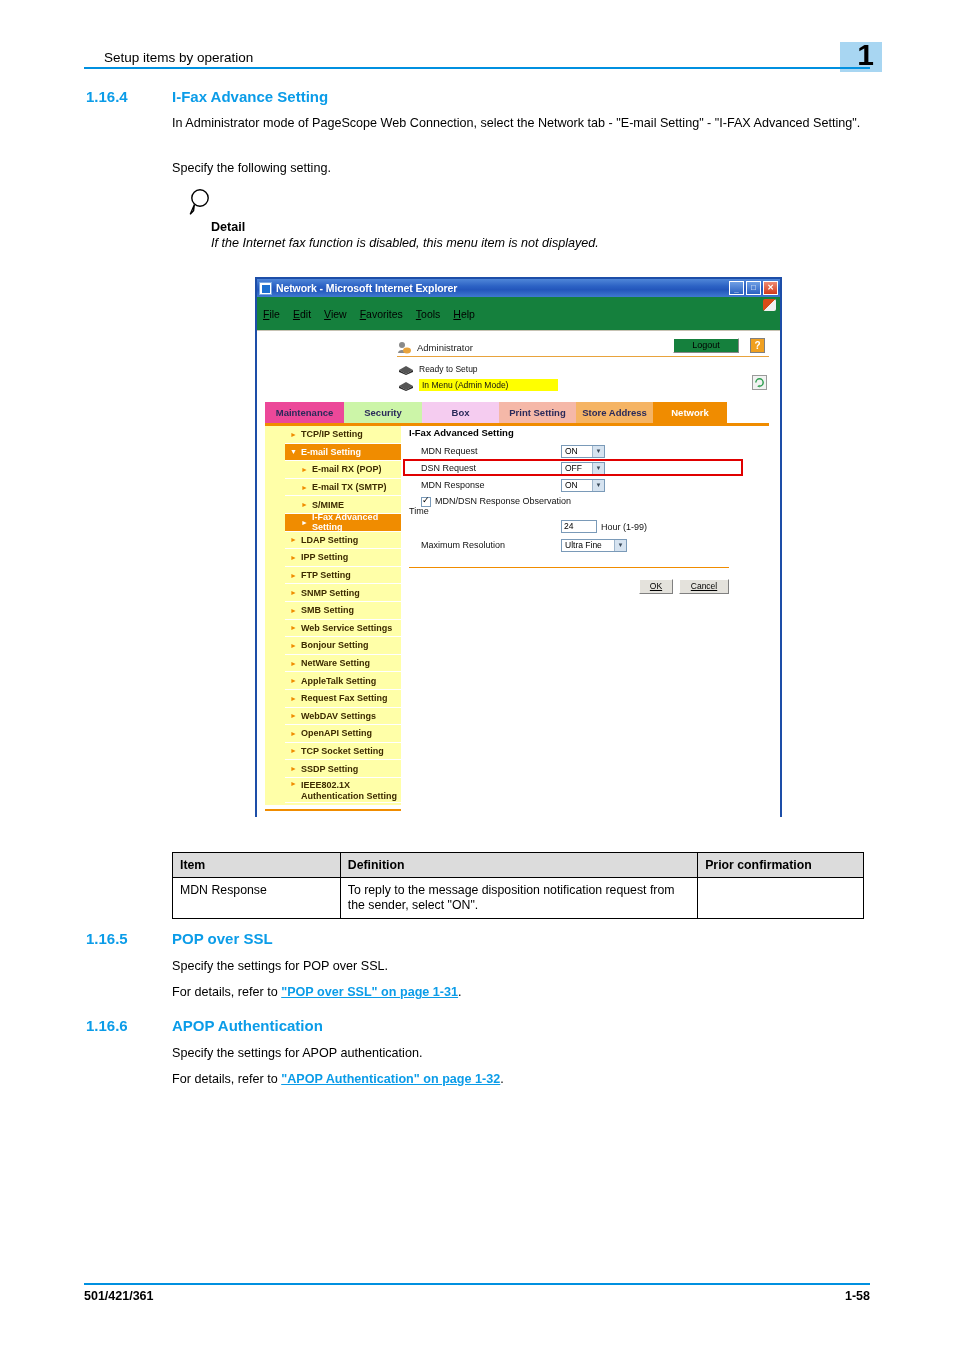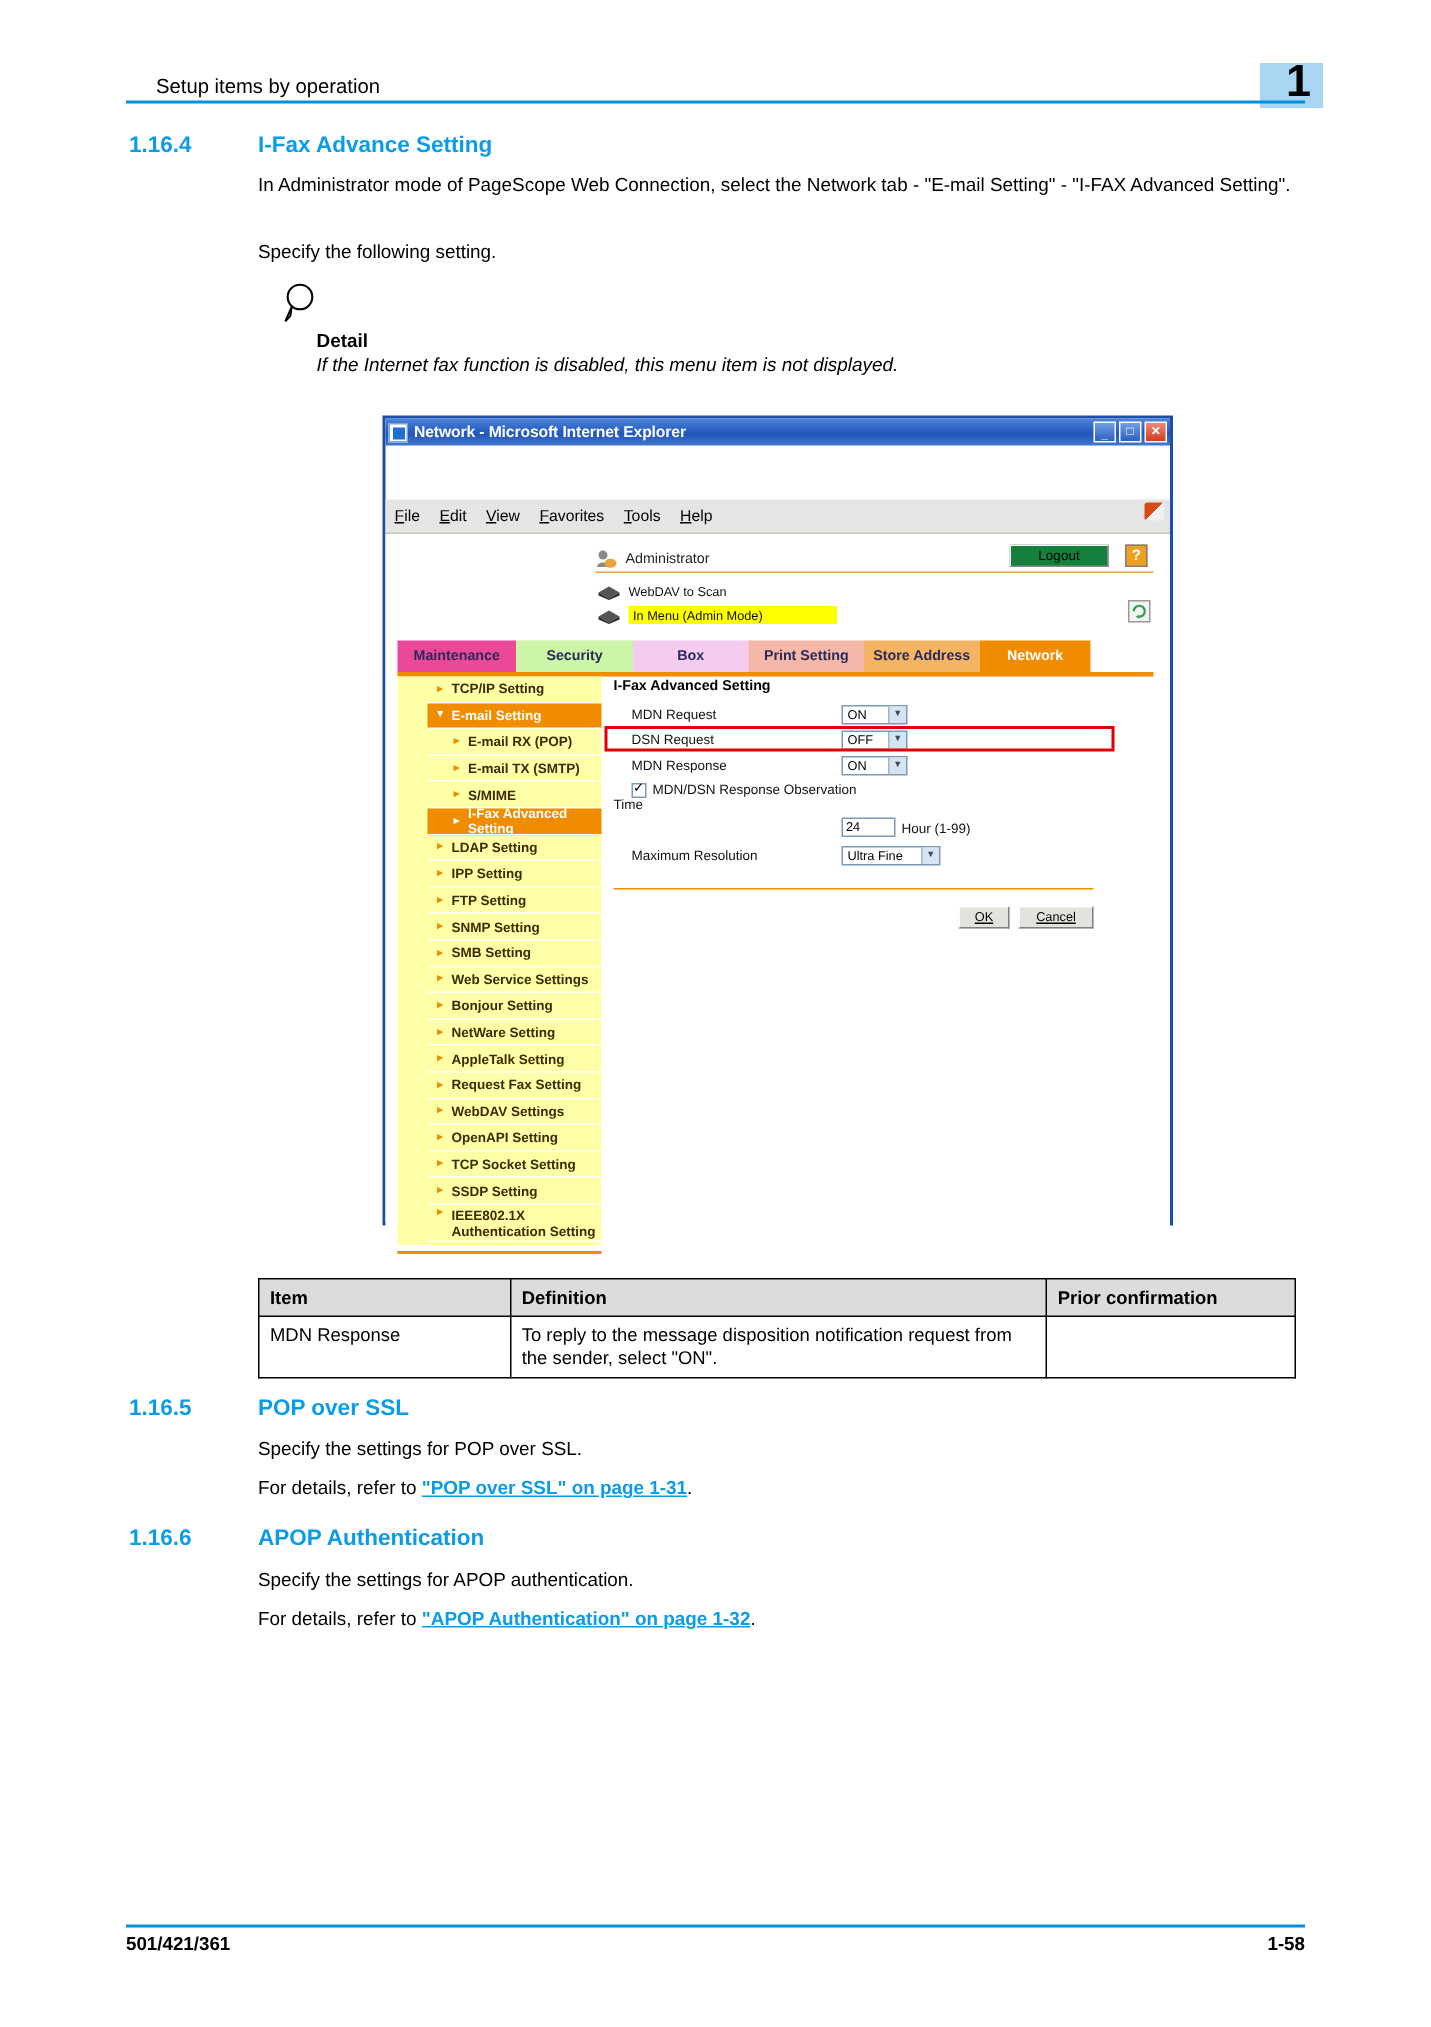--- a/index.html
+++ b/index.html
@@ -97,22 +97,22 @@
     position:relative;
   }
   .win-btn.close { background:linear-gradient(to bottom,#ef8a72,#d33a1b); }
   .win-btn .gl {
     position:absolute; color:#fff; font-size:8px; line-height:12px;
     left:0; right:0; text-align:center; font-weight:bold;
   }
   .win-btn.min .gl{ line-height:16px; }
 
   .menubar {
-    height:23px; background:#e5e5e5; border-bottom:1px solid #c7c3b4;
-    display:flex; align-items:center; padding-left:6px; position:relative;margin-top:36px;
+    height:34px; background:#15803d; border-bottom:1px solid #c7c3b4;
+    display:flex; align-items:center; padding-left:6px; position:relative;
   }
   .menubar-item {
     font-size:10.5px; color:#000; margin-right:13px; white-space:nowrap;
   }
   .menubar-item u { text-decoration:underline; }
   .menu-flag {
     position:absolute; right:4px; top:2px; width:13px; height:12px;
     background:
       linear-gradient(135deg,#d94b16 0%,#d94b16 50%,#f0f0f0 50%);
     border-radius:2px;
@@ -347,21 +347,21 @@
       <div class="logout-btn">Logout</div>
       <div class="help-btn">?</div>
     </div>
 
     <div class="status-block" id="statusblock">
       <div class="status-row">
           <svg class="printer-icon" viewBox="0 0 18 12">
             <path d="M2 7 L9 3 L16 7 L9 11 Z" fill="#555"></path>
             <path d="M2 7 L2 9 L9 12 L16 9 L16 7 L9 11 Z" fill="#2a2a2a"></path>
           </svg>
-          <span class="status-text">WebDAV to Scan</span>
+          <span class="status-text">Ready to Setup</span>
         </div>
         <div class="status-row highlight">
           <svg class="printer-icon" viewBox="0 0 18 12">
             <path d="M2 7 L9 3 L16 7 L9 11 Z" fill="#555"></path>
             <path d="M2 7 L2 9 L9 12 L16 9 L16 7 L9 11 Z" fill="#2a2a2a"></path>
           </svg>
           <span class="status-text">In Menu (Admin Mode)</span>
         </div>
         <div class="refresh-btn">
         <svg viewBox="0 0 12 12" width="11" height="11">

